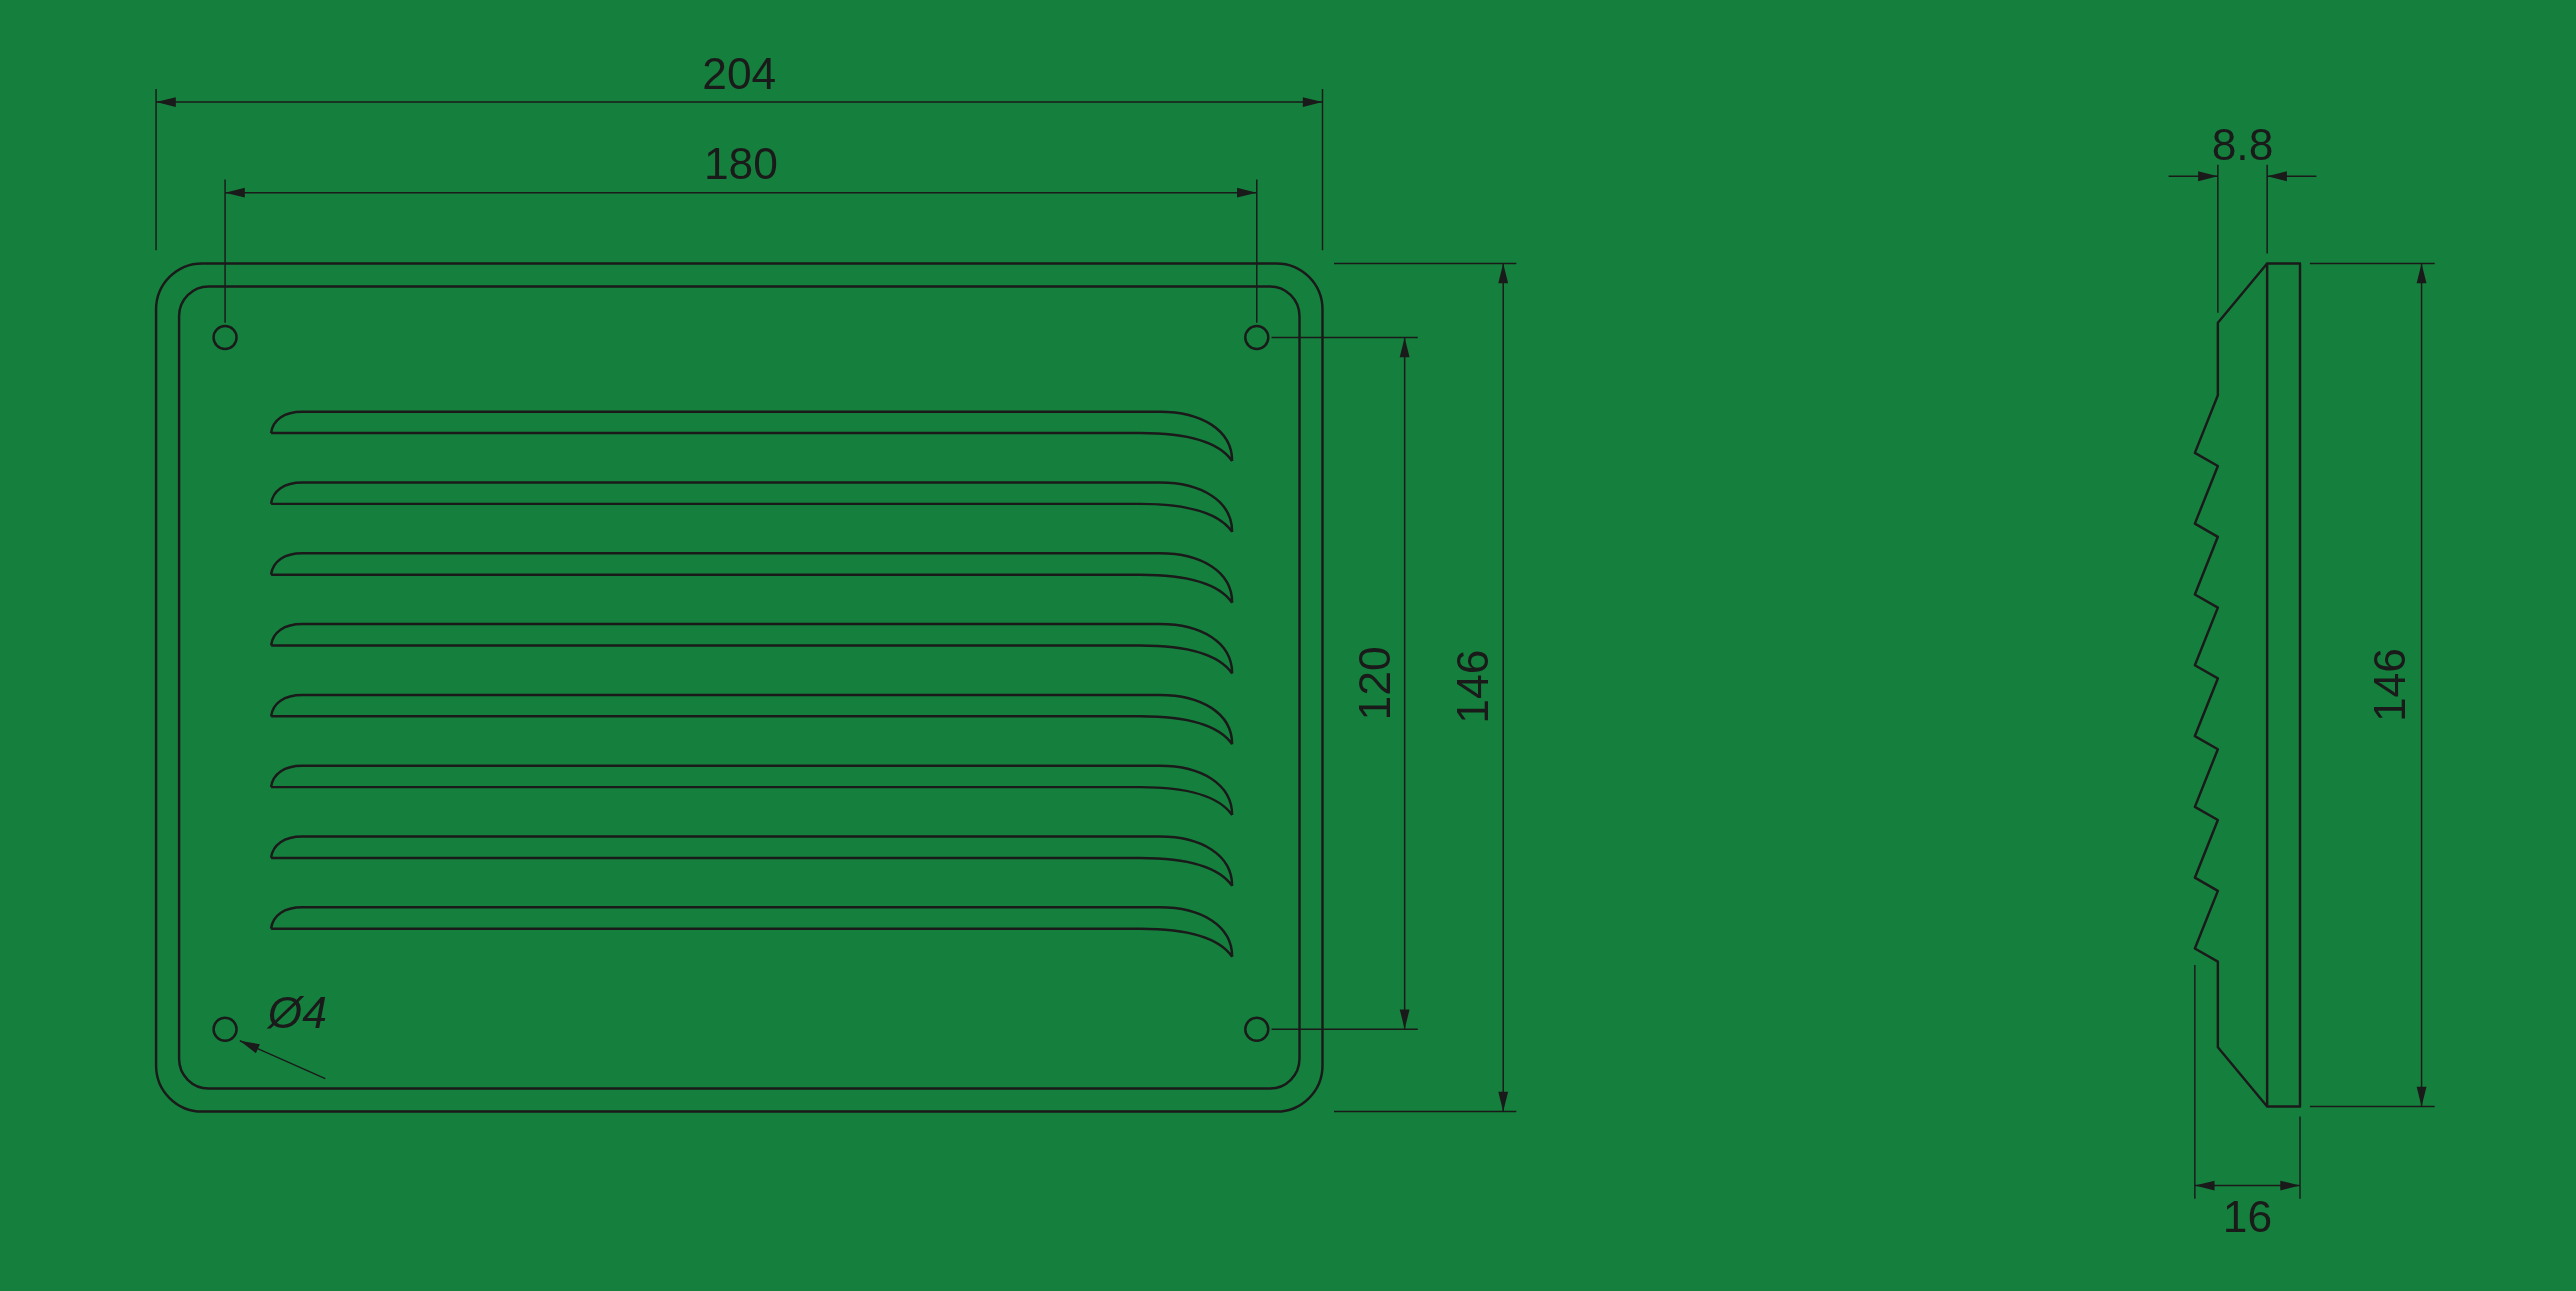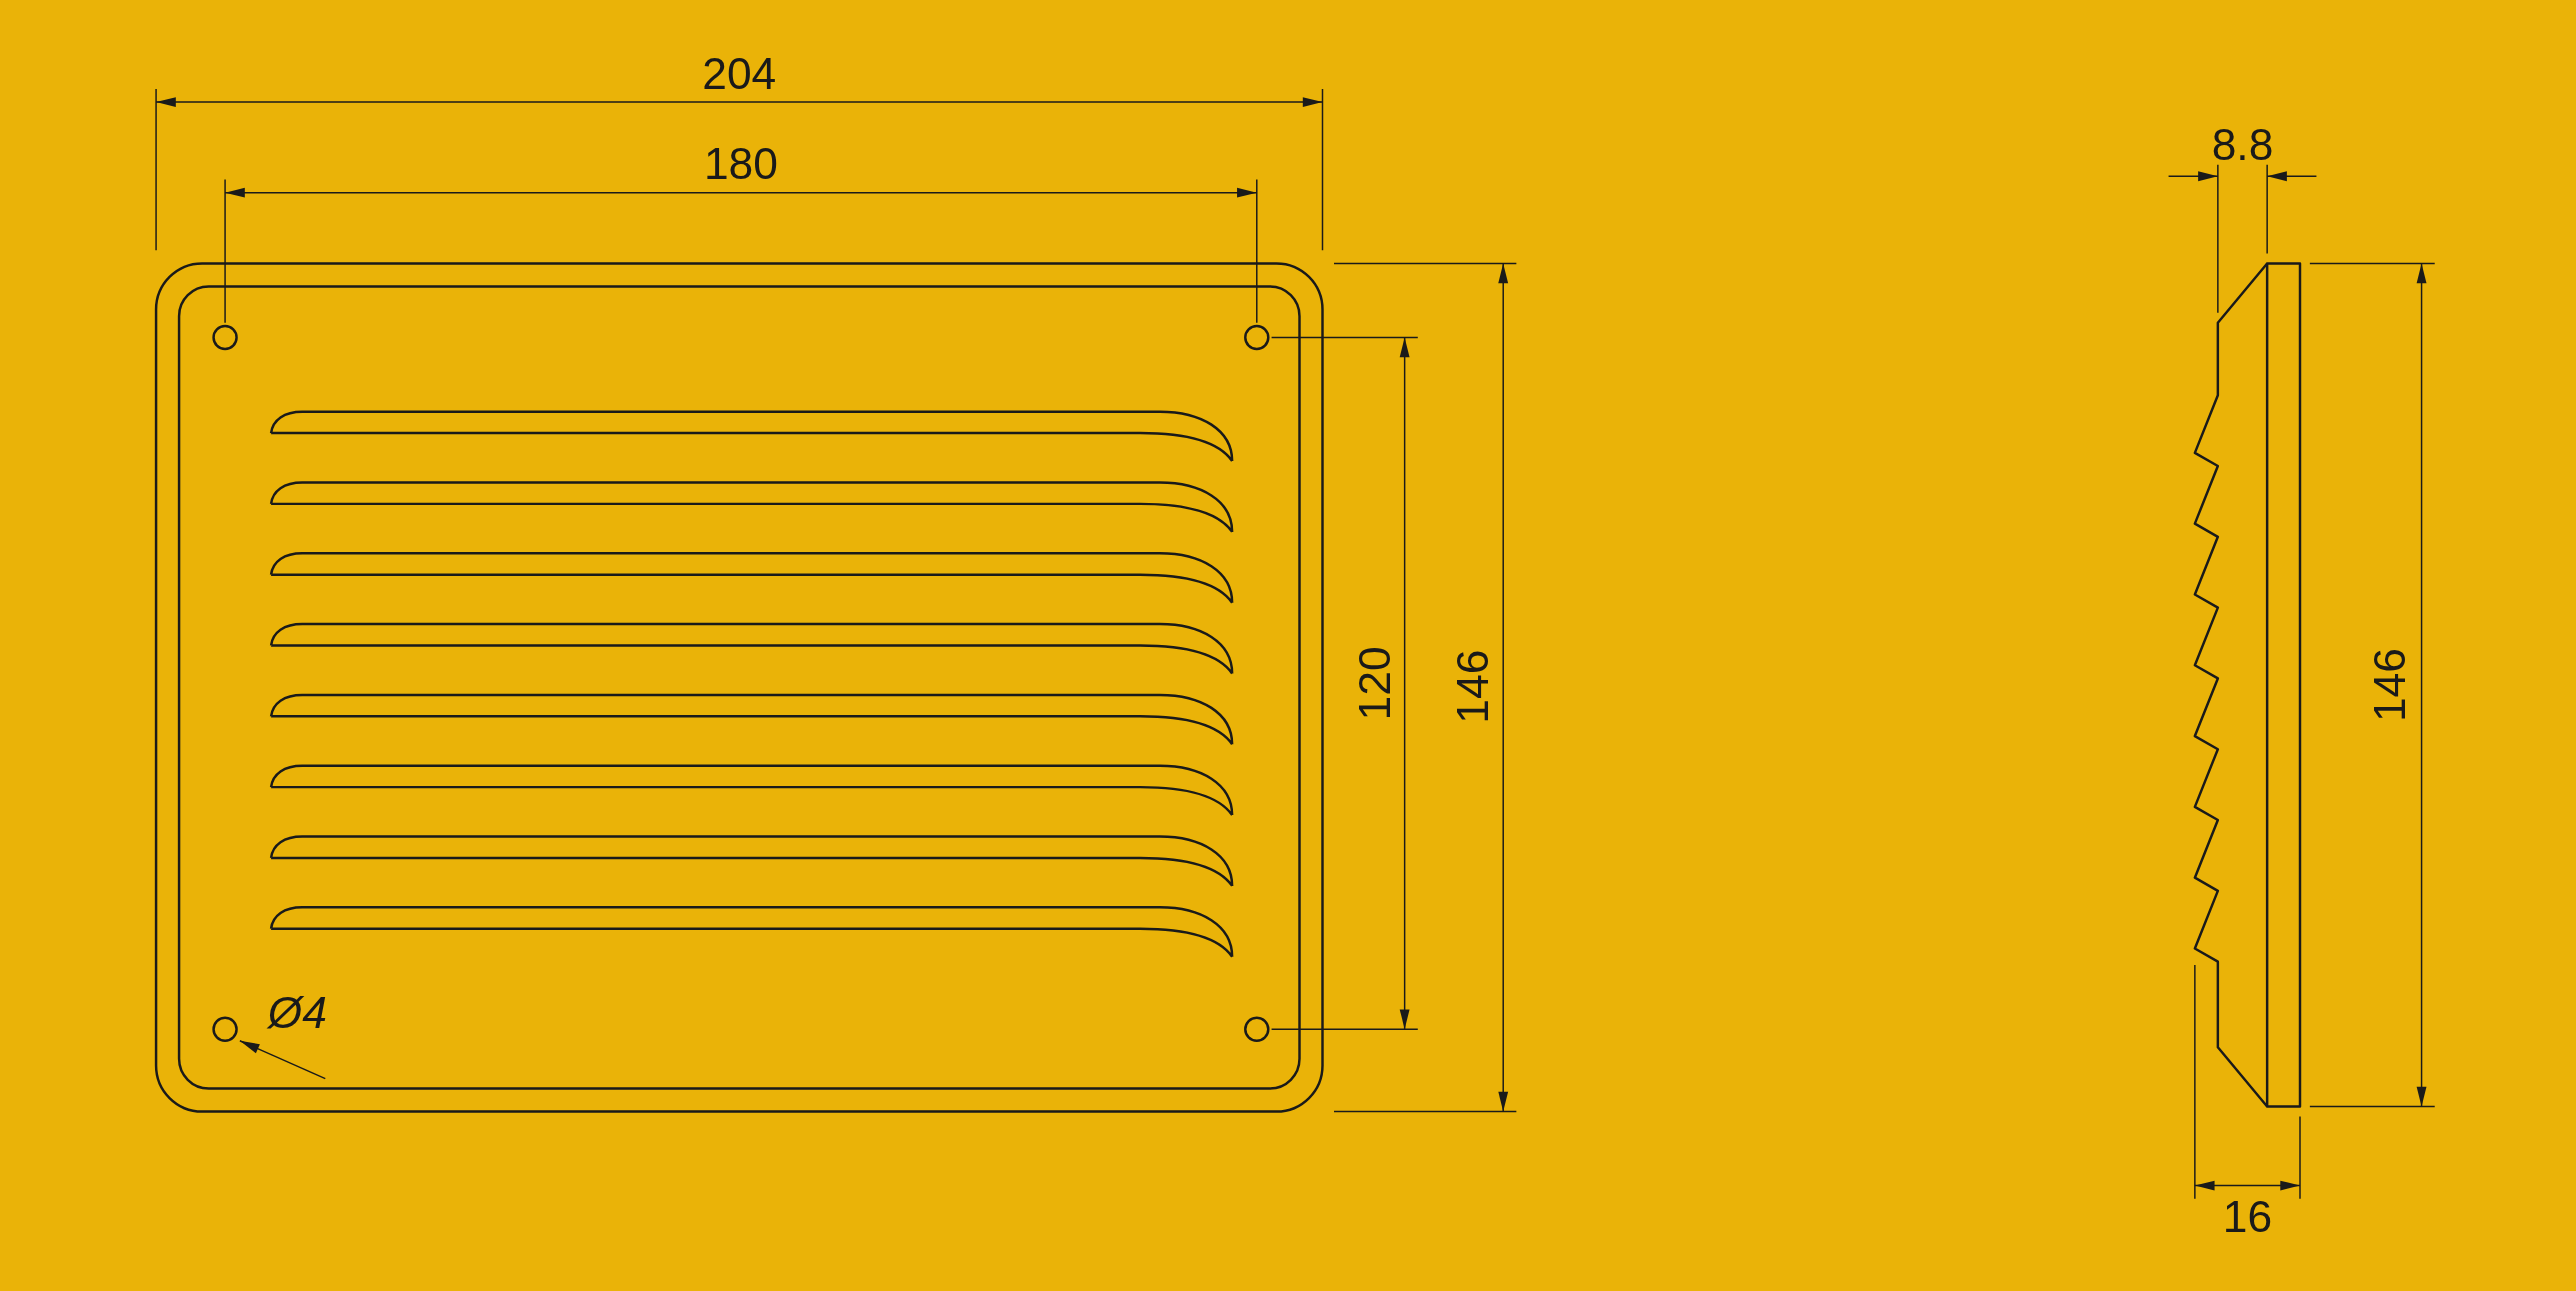--- a/index.html
+++ b/index.html
@@ -5,21 +5,21 @@
   html, body {
     margin: 0;
     padding: 0;
     width: 100%;
     height: 100%;
     background: #ffffff;
   }
   .drawing-wrap {
     width: 100%;
     height: 100%;
-    background: #eab308;
+    background: #15803d;
   }
   svg {
     display: block;
     width: 100%;
     height: 100%;
   }
   .outline {
     fill: none;
     stroke: #1a1a1a;
     stroke-width: 1.5;

